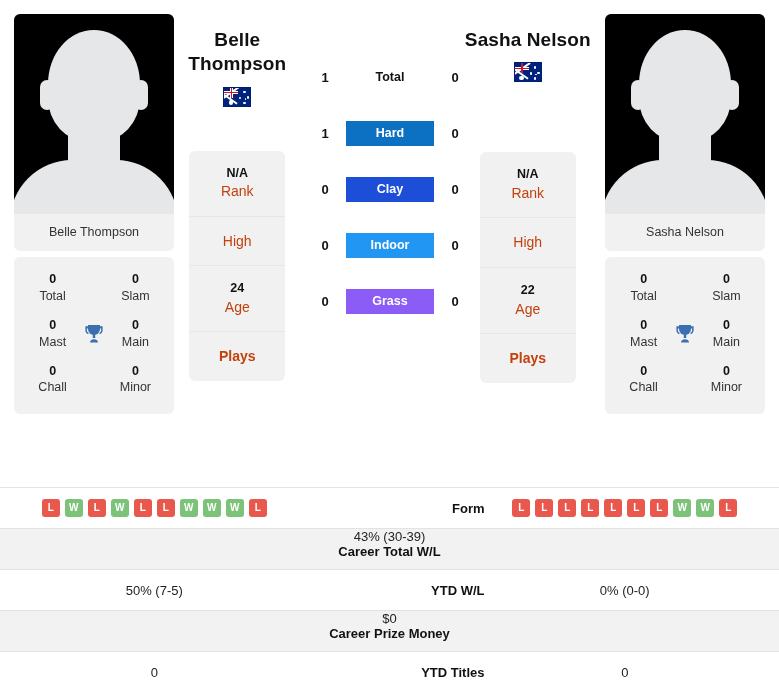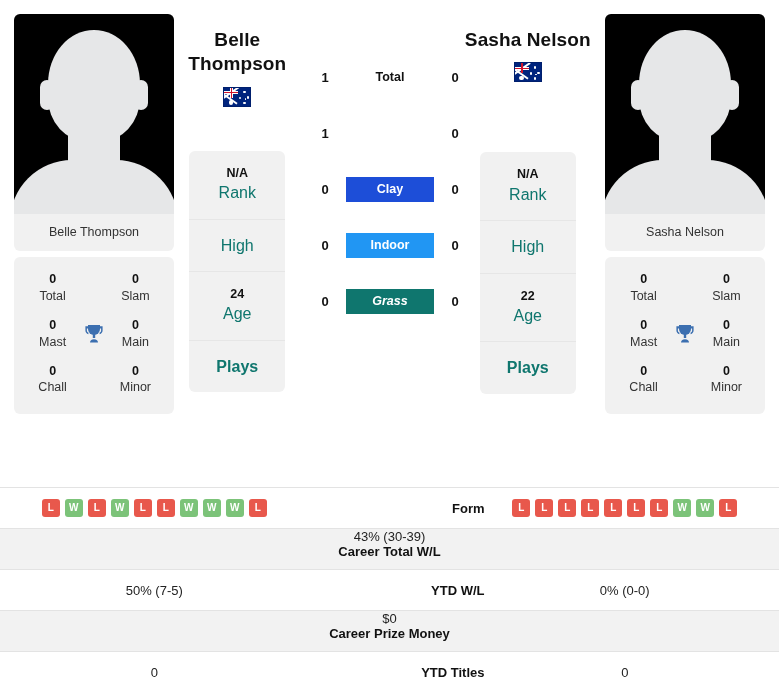--- a/index.html
+++ b/index.html
@@ -101,21 +101,21 @@
     width: 96px; flex: 0 0 120px;
     background: #f1f1f1; border-radius: 6px;
     margin-top: 156px;
   }
   .info-cell {
     text-align: center; padding: 14px 4px;
     border-bottom: 1px solid #e6e6e6;
   }
   .info-cell:last-child { border-bottom: none; font-weight: bold; }
   .info-cell .v { font-size: 12.5px; font-weight: bold; color: #111; line-height: 1.4; min-height: 1px; }
-  .info-cell .k { font-size: 16px; color: #0f766e; line-height: 1.4; }
+  .info-cell .k { font-size: 14px; color: #c2410c; line-height: 1.4; }
 
   
   .surface-col {
     width: 150px; flex: 0 0 150px;
     padding-top: 56px;
   }
   .surf-row {
     display: flex; align-items: center; justify-content: space-between;
     height: 30px; margin-bottom: 26px;
   }
@@ -355,35 +355,36 @@
   </div>
 
   <div id="surface-stack" style="position:absolute; left:315px; top:62px; width:150px;">
       <div class="surf-row">
         <div class="surf-num">1</div>
         <div class="surf-badge plain">Total</div>
         <div class="surf-num">0</div>
       </div>
       <div class="surf-row">
         <div class="surf-num">1</div>
+        <div class="surf-badge" style="background: rgb(12, 113, 195);">Hard</div>
         <div class="surf-num">0</div>
       </div>
       <div class="surf-row">
         <div class="surf-num">0</div>
         <div class="surf-badge" style="background: #1d4ed8;">Clay</div>
         <div class="surf-num">0</div>
       </div>
       <div class="surf-row">
         <div class="surf-num">0</div>
         <div class="surf-badge" style="background: rgb(33, 150, 243);">Indoor</div>
         <div class="surf-num">0</div>
       </div>
       <div class="surf-row">
         <div class="surf-num">0</div>
-        <div class="surf-badge" style="background: #0f766e; font-style: italic;">Grass</div>
+        <div class="surf-badge" style="background: #8b5cf6;">Grass</div>
         <div class="surf-num">0</div>
       </div>
     </div>
 
   <div class="cmp" id="cmp-table">
       <div class="cmp-row">
         <div class="cmp-left">
           <div class="form-strip">
             <span class="fbadge" style="background: rgb(232, 88, 76);">L</span>
             <span class="fbadge" style="background: rgb(124, 195, 121);">W</span>

